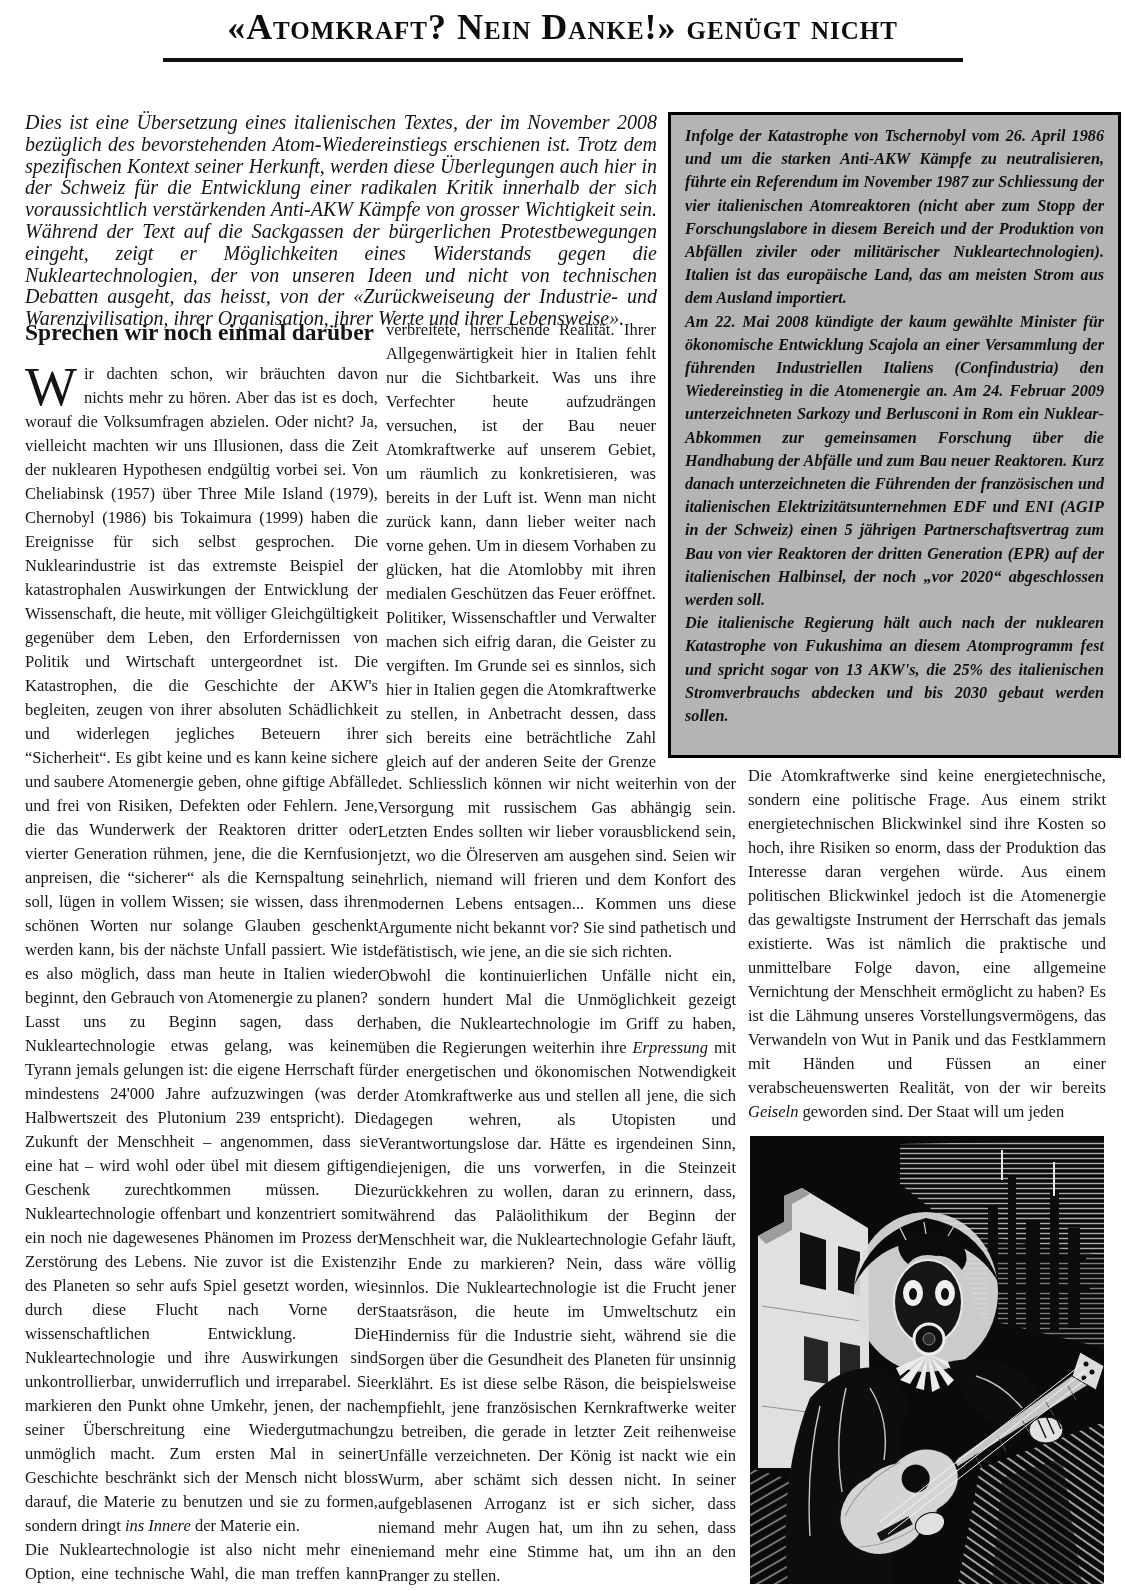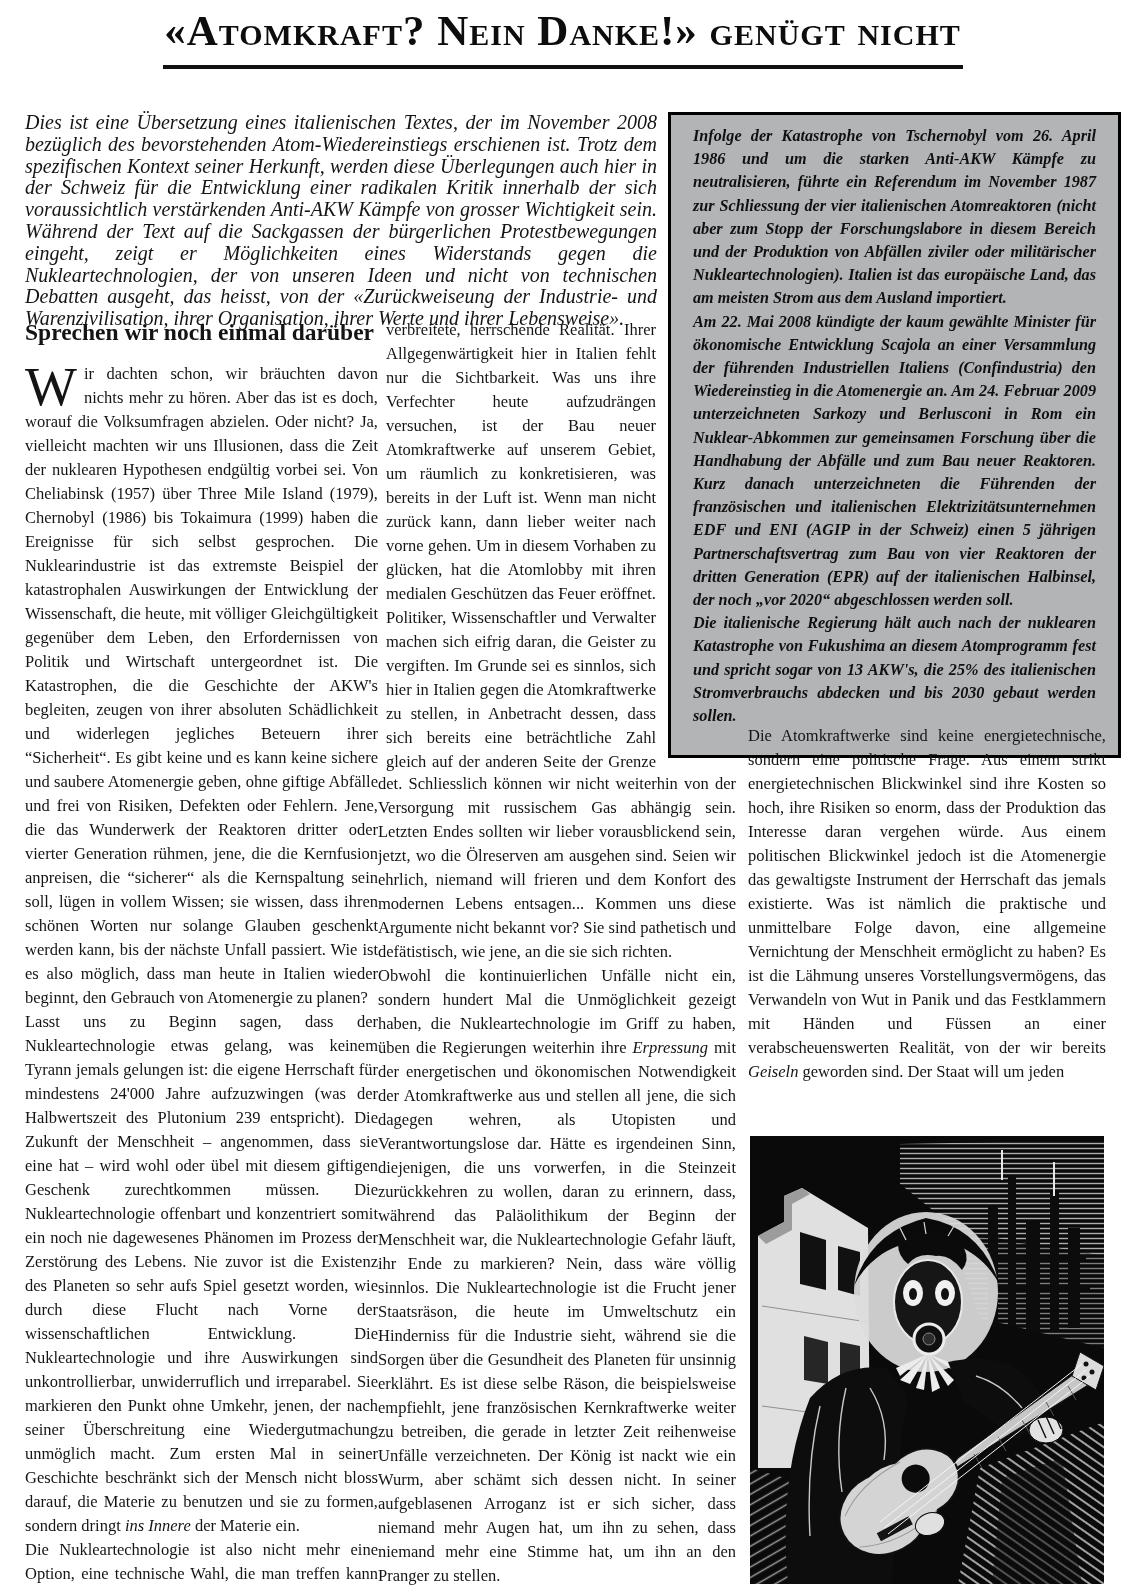--- a/index.html
+++ b/index.html
@@ -9,52 +9,52 @@
     position: relative;
     width: 1125px; height: 1591px;
     background: #ffffff;
     overflow: hidden;
     margin: 0 auto;
   }
   .masthead { position: absolute; top: 6px; left: 0; width: 100%; text-align: center; }
   .masthead h1 {
     font-variant: small-caps;
     font-weight: 700;
-    font-size: 43px;
+    font-size: 36px;
     letter-spacing: 1px;
     white-space: nowrap;
     color: #0d0d0d;
   }
   .title-rule { width: 800px; height: 4px; background: #111; margin: 10px auto 0; }
 
   .intro {
     position: absolute; left: 25px; top: 112px; width: 632px;
     font-style: italic; font-size: 20px; line-height: 21.8px;
     text-align: justify; hyphens: auto;
   }
 
   .graybox {
     position: absolute; left: 668px; top: 112px; width: 453px; height: 646px;
     background: #b3b4b6; border: 3px solid #000;
-    padding: 10px 22px;
+    padding: 10px 14px;
     font-weight: 700; font-style: italic;
     font-size: 16.2px; line-height: 23.2px;
     text-align: justify; hyphens: auto;
     overflow: hidden;
     color: #101010;
   }
   .graybox p { margin: 0; }
 
   .bodycol { position: absolute; text-align: justify; font-size: 16.5px; line-height: 24px; hyphens: auto; overflow: hidden; }
   .bodycol p { margin: 0; }
   .col1 { left: 25px;  top: 318px; width: 353px; height: 1268px; }
   .col1 h2 { font-size: 23.5px; font-weight: 700; line-height: 28px; margin: 0 0 16px 0; text-align: left; }
   .col2a { left: 386px; top: 318px; width: 270px; height: 458px; }
   .col2b { left: 378px; top: 772px; width: 358px; height: 818px; }
-  .col3  { left: 748px; top: 724px; width: 358px; height: 366px; }
+  .col3  { left: 748px; top: 764px; width: 358px; height: 366px; }
 
   .dropcap {
     float: left;
     font-size: 55px; line-height: 42px;
     padding: 4px 7px 0 0;
     font-weight: 400;
   }
   .em-inline { font-style: italic; }
 
   .illustration {

